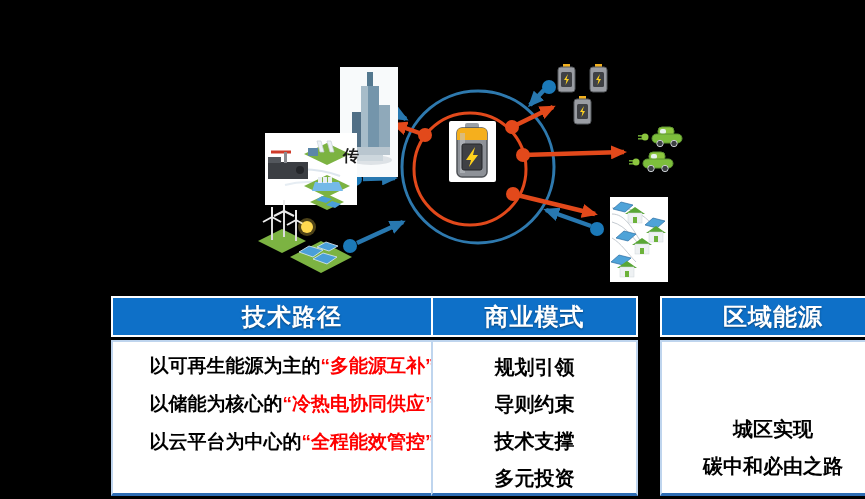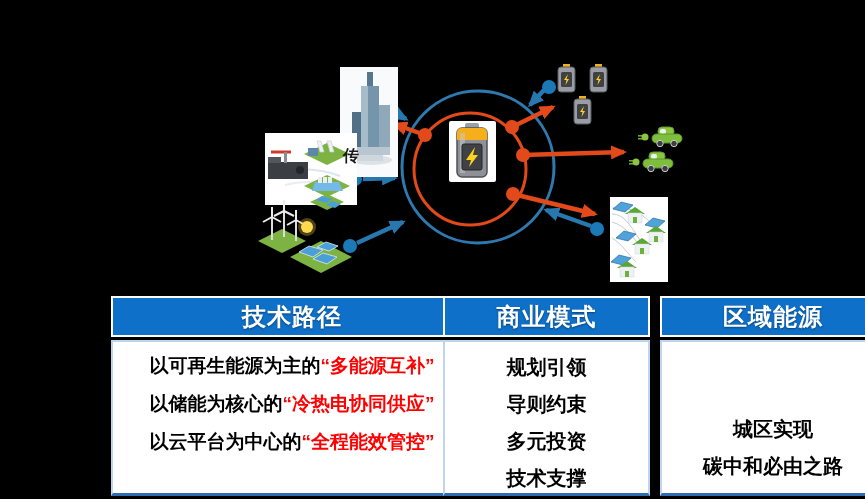--- a/index.html
+++ b/index.html
@@ -235,27 +235,27 @@
 
   <div class="panel" style="left:75px; width:362px;padding-left:36px;">
     <div class="panel-header">技术路径</div>
     <div class="panel-body body-tech">
       <div class="t-line"><span>以可再生能源为主的</span><span class="hl">“多能源互补”</span></div>
       <div class="t-line"><span>以储能为核心的</span><span class="hl">“冷热电协同供应”</span></div>
       <div class="t-line"><span>以云平台为中心的</span><span class="hl">“全程能效管控”</span></div>
     </div>
   </div>
 
-  <div class="panel" style="left:443px; width:207px;">
+  <div class="panel" style="left:431px; width:207px;">
     <div class="panel-header">商业模式</div>
     <div class="panel-body body-biz">
       <div class="m-line">规划引领</div>
       <div class="m-line">导则约束</div>
+      <div class="m-line">技术支撑</div>
       <div class="m-line">多元投资</div>
-      <div class="m-line">技术支撑</div>
     </div>
   </div>
 
   <div class="panel" style="left:660px; width:226px;">
     <div class="panel-header">区域能源</div>
     <div class="panel-body body-reg">
       <div class="m-line">城区实现</div>
       <div class="m-line">碳中和必由之路</div>
     </div>
   </div>

